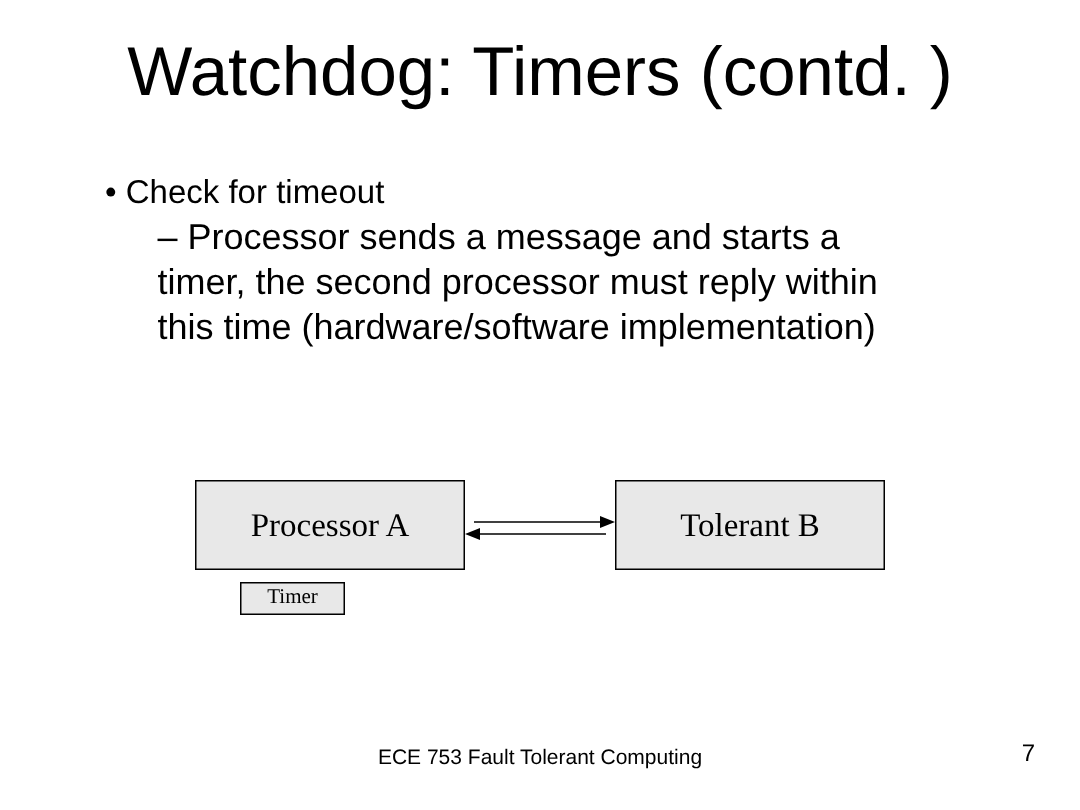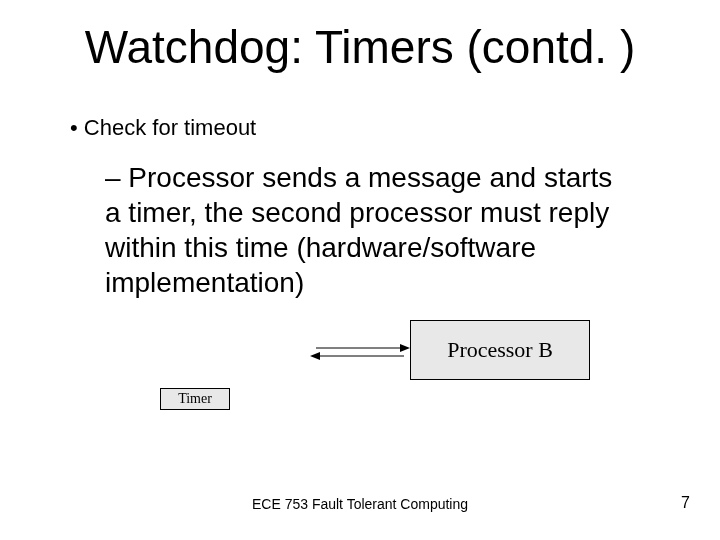--- a/index.html
+++ b/index.html
@@ -1,42 +1,45 @@
 <!DOCTYPE html>
 <html><head>
 <meta charset="utf-8">
 <style>
   * { box-sizing: border-box; margin: 0; padding: 0; }
   html, body { width: 720px; height: 540px; background: #fff; font-family: Arial, Helvetica, sans-serif; color: #000; }
   .slide { position: relative; width: 720px; height: 540px; }
   .title { position: absolute; top: 20px; left: 0; width: 720px; text-align: center; font-size: 46px; font-weight: 400; }
   .bullet { position: absolute; top: 115px; left: 70px; font-size: 22px; text-align: center; }
   .bullet::before { content: "• "; }
-  .subbullet { position: absolute; top: 160px; left: 105px; width: 520px; font-size: 28px; line-height: 1.25; }
+  .subbullet { position: absolute; top: 144px; left: 105px; width: 520px; font-size: 24px; line-height: 1.25; }
   .subbullet::before { content: "– "; }
   .diagram { position: absolute; top: 320px; left: 130px; width: 460px; height: 110px; }
   .boxA { position: absolute; top: 0; left: 0; width: 180px; height: 60px; border: 1px solid #000; background: #e8e8e8; display: flex; align-items: center; justify-content: center; font-family: "Times New Roman", serif; font-size: 22px; }
   .boxB { position: absolute; top: 0; left: 280px; width: 180px; height: 60px; border: 1px solid #000; background: #e8e8e8; display: flex; align-items: center; justify-content: center; font-family: "Times New Roman", serif; font-size: 22px; }
   .timer { position: absolute; top: 68px; left: 30px; width: 70px; height: 22px; border: 1px solid #000; background: #e8e8e8; display: flex; align-items: center; justify-content: center; font-family: Liberation Serif, serif; font-size: 14px; }
   .arrows { position: absolute; top: 22px; left: 180px; width: 100px; height: 20px; }
   .arrows svg { width: 100px; height: 20px; }
   .footer { position: absolute; bottom: 28px; left: 0; width: 720px; text-align: center; font-size: 14px; color: #000; }
   .pagenum { position: absolute; bottom: 28px; right: 30px; font-size: 16px; }
 </style>
 </head>
 <body>
 
 <div class="slide">
   <div class="title">Watchdog: Timers (contd. )</div>
   <div class="bullet"><span>Check for timeout</span></div>
   <div class="subbullet"><span>Processor sends a message and starts a timer, the second processor must reply within this time (hardware/software implementation)</span></div>
 
   <div class="diagram">
+    <div class="boxA">
+        <span>Processor A</span>
+      </div>
     <div class="boxB">
-        <span>Processor B</span>
+        <span>Tolerant B</span>
       </div>
     <div class="timer">
         <span>Timer</span>
       </div>
     <div class="arrows">
       <svg viewBox="0 0 100 20">
         <line x1="6" y1="6" x2="94" y2="6" stroke="#000" stroke-width="1"></line>
         <polygon points="100,6 90,2 90,10" fill="#000"></polygon>
         <line x1="6" y1="14" x2="94" y2="14" stroke="#000" stroke-width="1"></line>
         <polygon points="0,14 10,10 10,18" fill="#000"></polygon>

